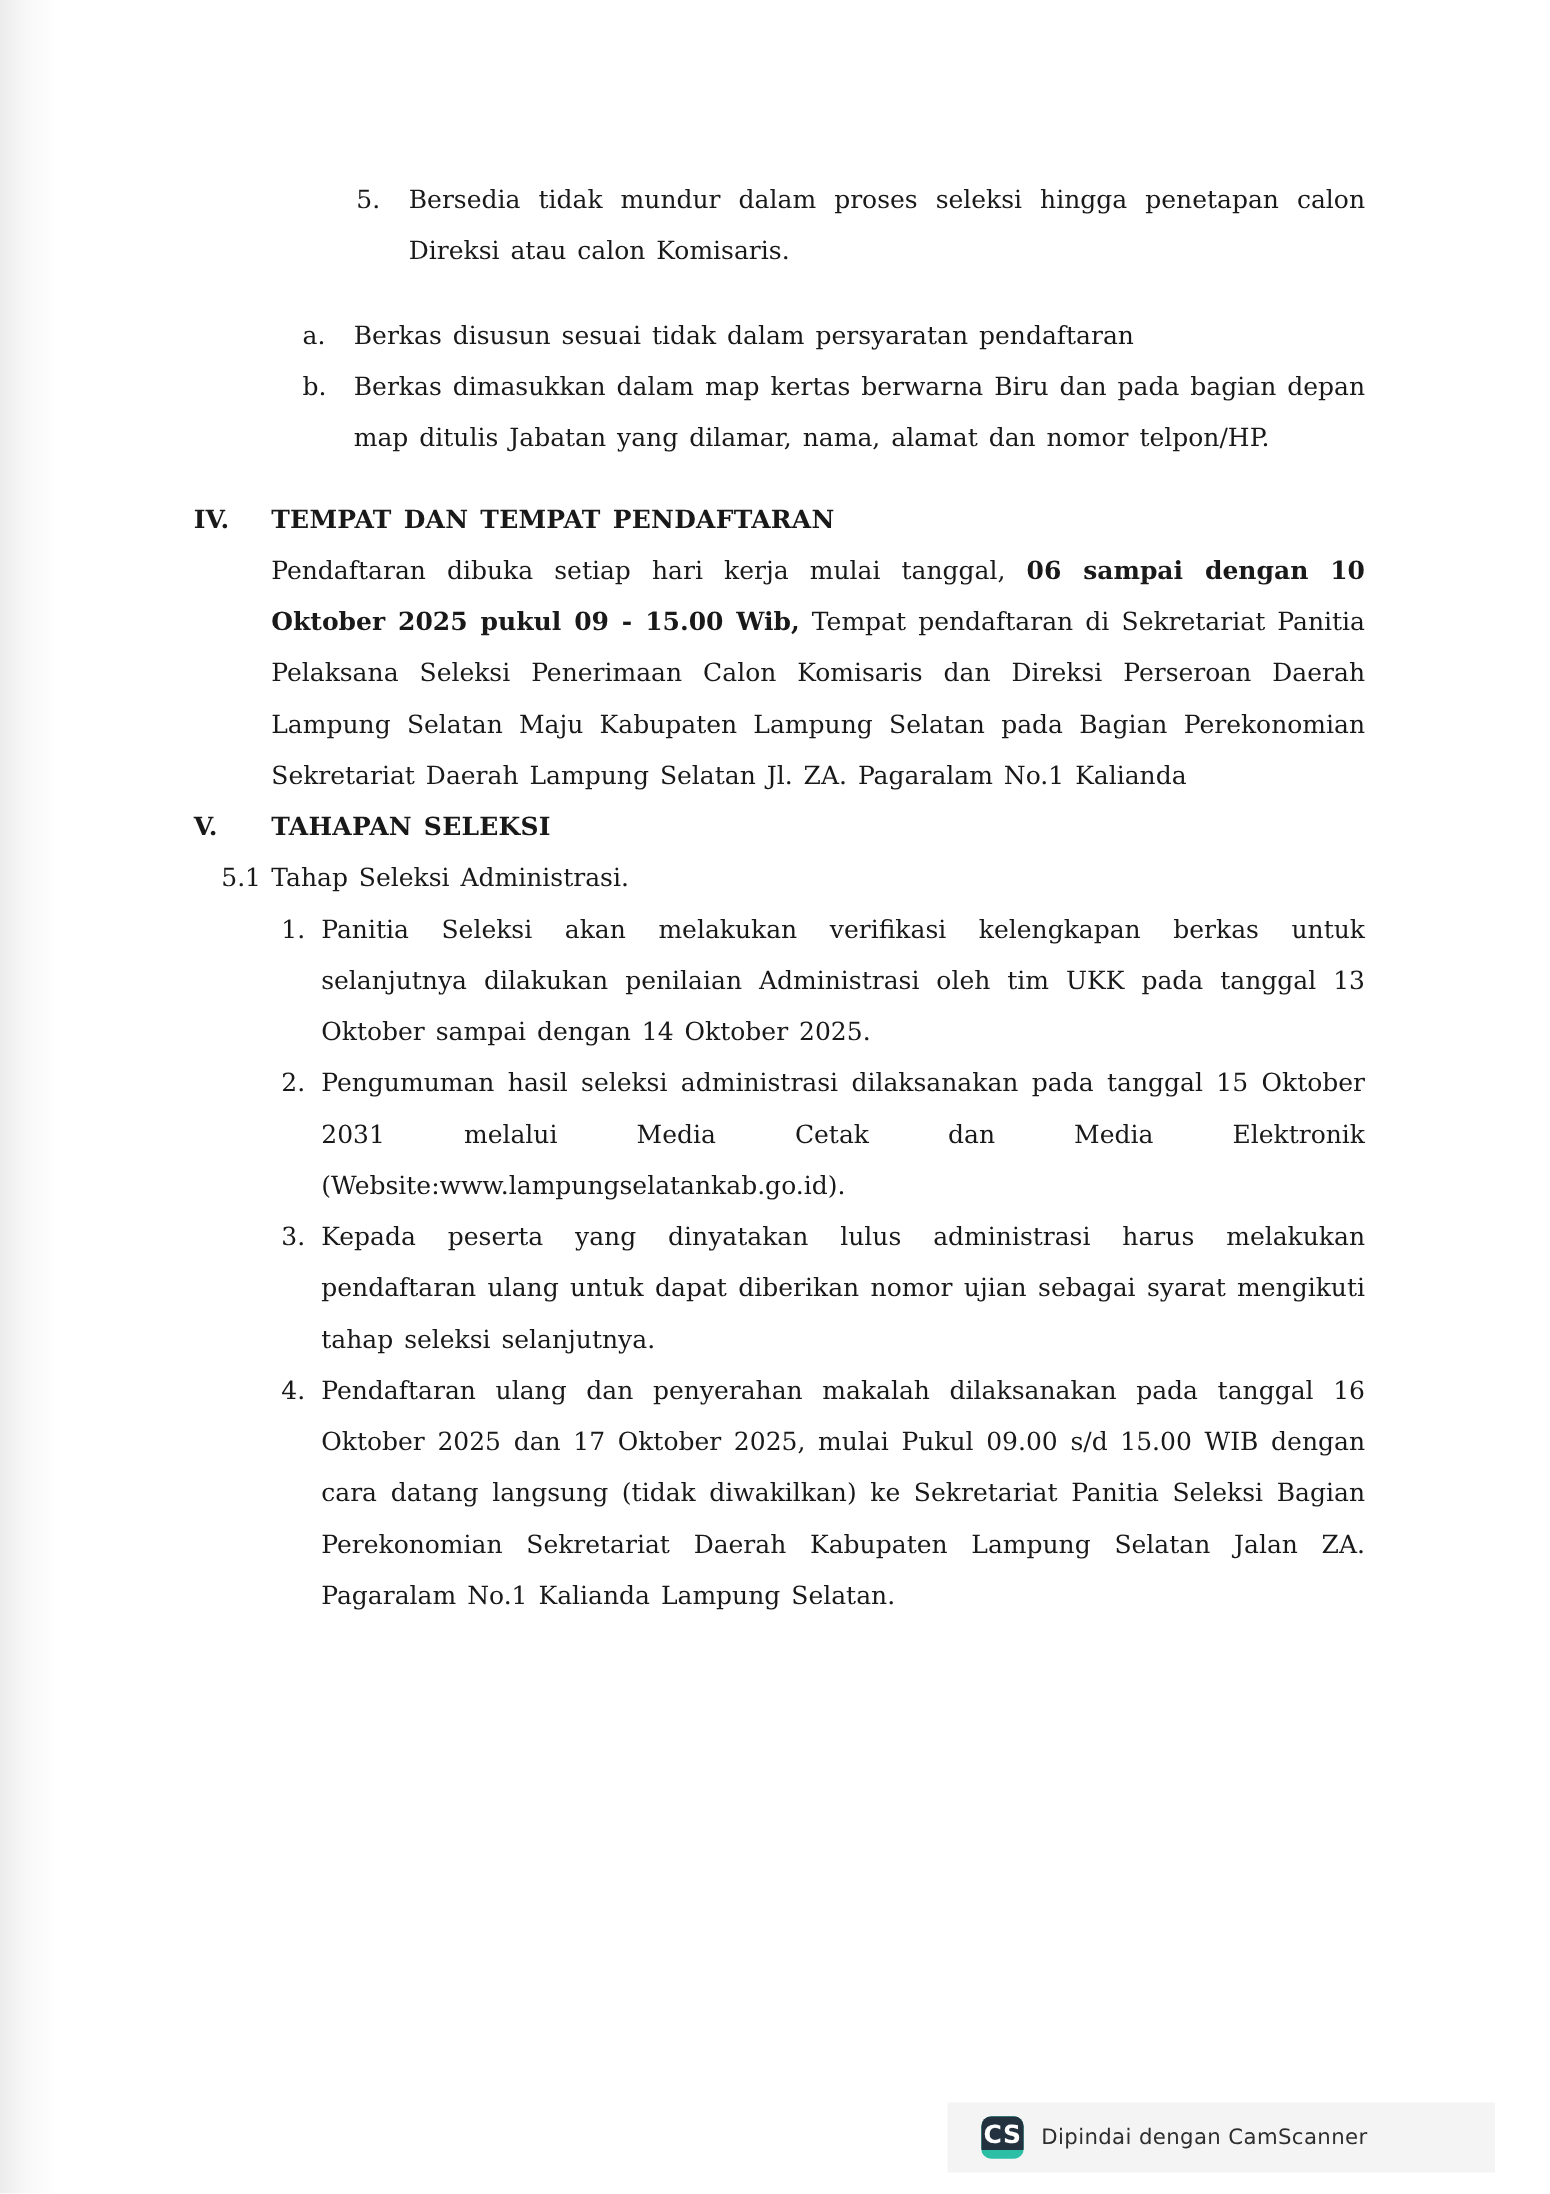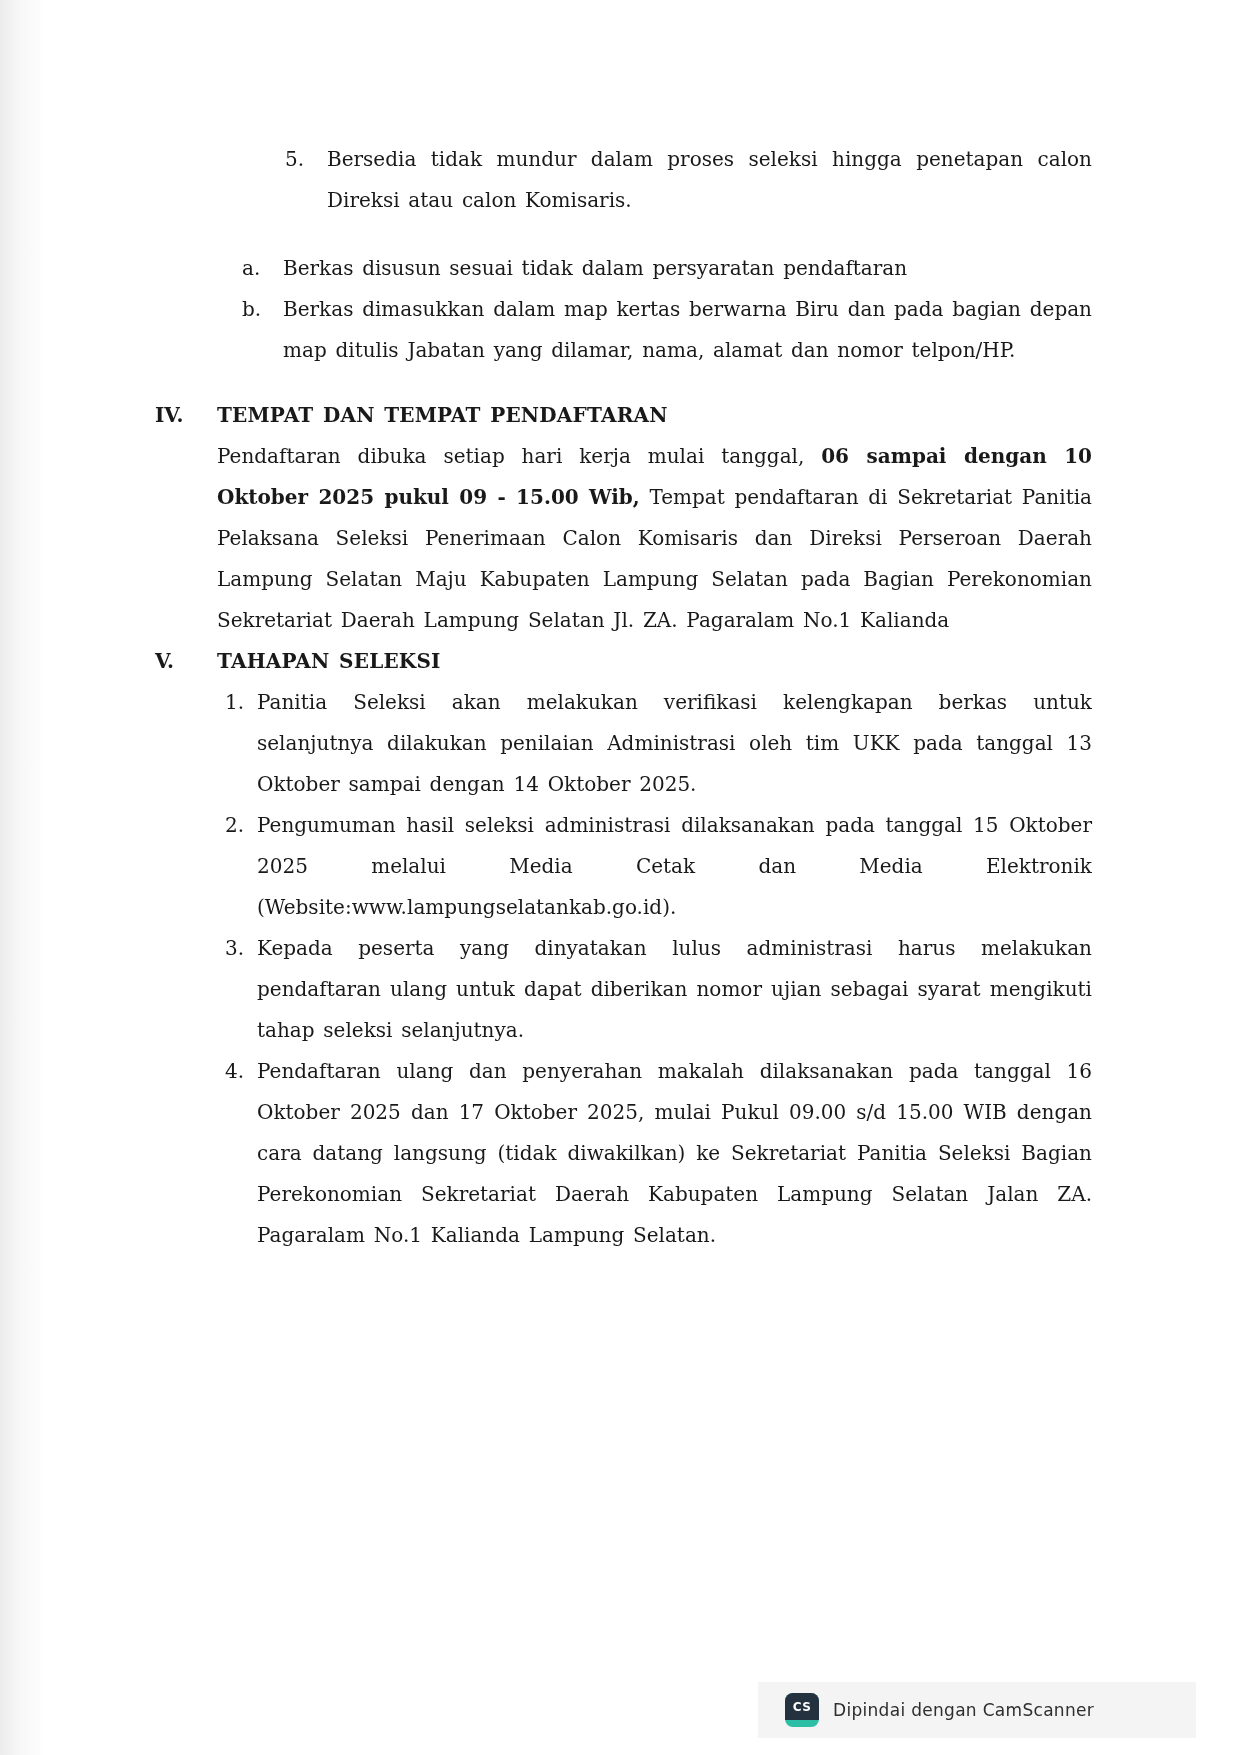--- a/index.html
+++ b/index.html
@@ -60,21 +60,21 @@
     border-radius:8px;
     background:#2dbfa6;
     position:relative;
     overflow:hidden;
     flex:none;
   }
   .cs-icon .cs-top{
     position:absolute; left:0; top:0; right:0; height:27px;
     background:#243240;
     display:flex; align-items:center; justify-content:center;
-    color:#ffffff; font-weight:bold; font-size:12px;
+    color:#ffffff; font-weight:bold; font-size:20px;
     letter-spacing:0.5px;
   }
   .cs-text{
     margin-left:14px;
     font-size:17px;
     color:#2e2e2e;
     letter-spacing:0.3px;
     white-space:nowrap;
   }
 </style>
@@ -108,28 +108,32 @@
     <div class="row lvl0">
       <span class="marker"></span>
       <span class="txt"><span>Pendaftaran dibuka setiap hari kerja mulai tanggal, </span><span class="bold">06 sampai dengan 10 Oktober 2025 pukul 09 - 15.00 Wib,</span><span> Tempat pendaftaran di Sekretariat Panitia Pelaksana Seleksi Penerimaan Calon Komisaris dan Direksi Perseroan Daerah Lampung Selatan Maju Kabupaten Lampung Selatan pada Bagian Perekonomian Sekretariat Daerah Lampung Selatan Jl. ZA. Pagaralam No.1 Kalianda</span></span>
     </div>
 
     <div class="row lvl0">
       <span class="marker bold">V.</span>
       <span class="heading-title">TAHAPAN SELEKSI</span>
     </div>
 
+    <div class="row sub51">
+      <span class="marker">5.1</span>
+      <span class="txt">Tahap Seleksi Administrasi.</span>
+    </div>
 
     <div class="row numitem">
       <span class="marker">1.</span>
       <span class="txt">Panitia Seleksi akan melakukan verifikasi kelengkapan berkas untuk selanjutnya dilakukan penilaian Administrasi oleh tim UKK pada tanggal 13 Oktober sampai dengan 14 Oktober 2025.</span>
     </div>
     <div class="row numitem">
       <span class="marker">2.</span>
-      <span class="txt">Pengumuman hasil seleksi administrasi dilaksanakan pada tanggal 15 Oktober 2025 melalui Media Cetak dan Media Elektronik (Website:www.lampungselatankab.go.id).</span>
+      <span class="txt">Pengumuman hasil seleksi administrasi dilaksanakan pada tanggal 15 Oktober 2031 melalui Media Cetak dan Media Elektronik (Website:www.lampungselatankab.go.id).</span>
     </div>
     <div class="row numitem">
       <span class="marker">3.</span>
       <span class="txt">Kepada peserta yang dinyatakan lulus administrasi harus melakukan pendaftaran ulang untuk dapat diberikan nomor ujian sebagai syarat mengikuti tahap seleksi selanjutnya.</span>
     </div>
     <div class="row numitem">
       <span class="marker">4.</span>
       <span class="txt">Pendaftaran ulang dan penyerahan makalah dilaksanakan pada tanggal 16 Oktober 2025 dan 17 Oktober 2025, mulai Pukul 09.00 s/d 15.00 WIB dengan cara datang langsung (tidak diwakilkan) ke Sekretariat Panitia Seleksi Bagian Perekonomian Sekretariat Daerah Kabupaten Lampung Selatan Jalan ZA. Pagaralam No.1 Kalianda Lampung Selatan.</span>
     </div>
 

